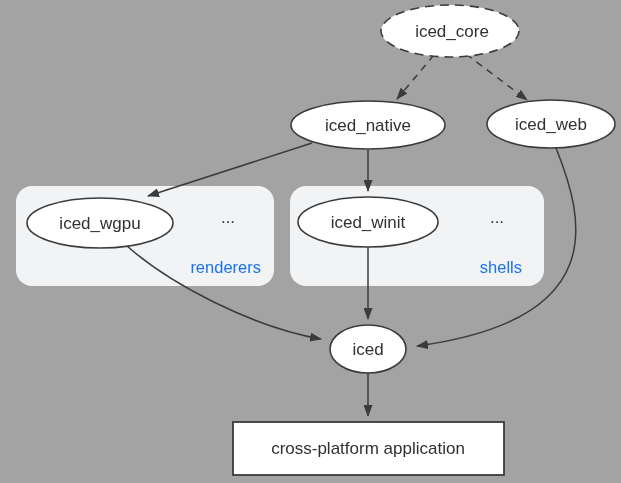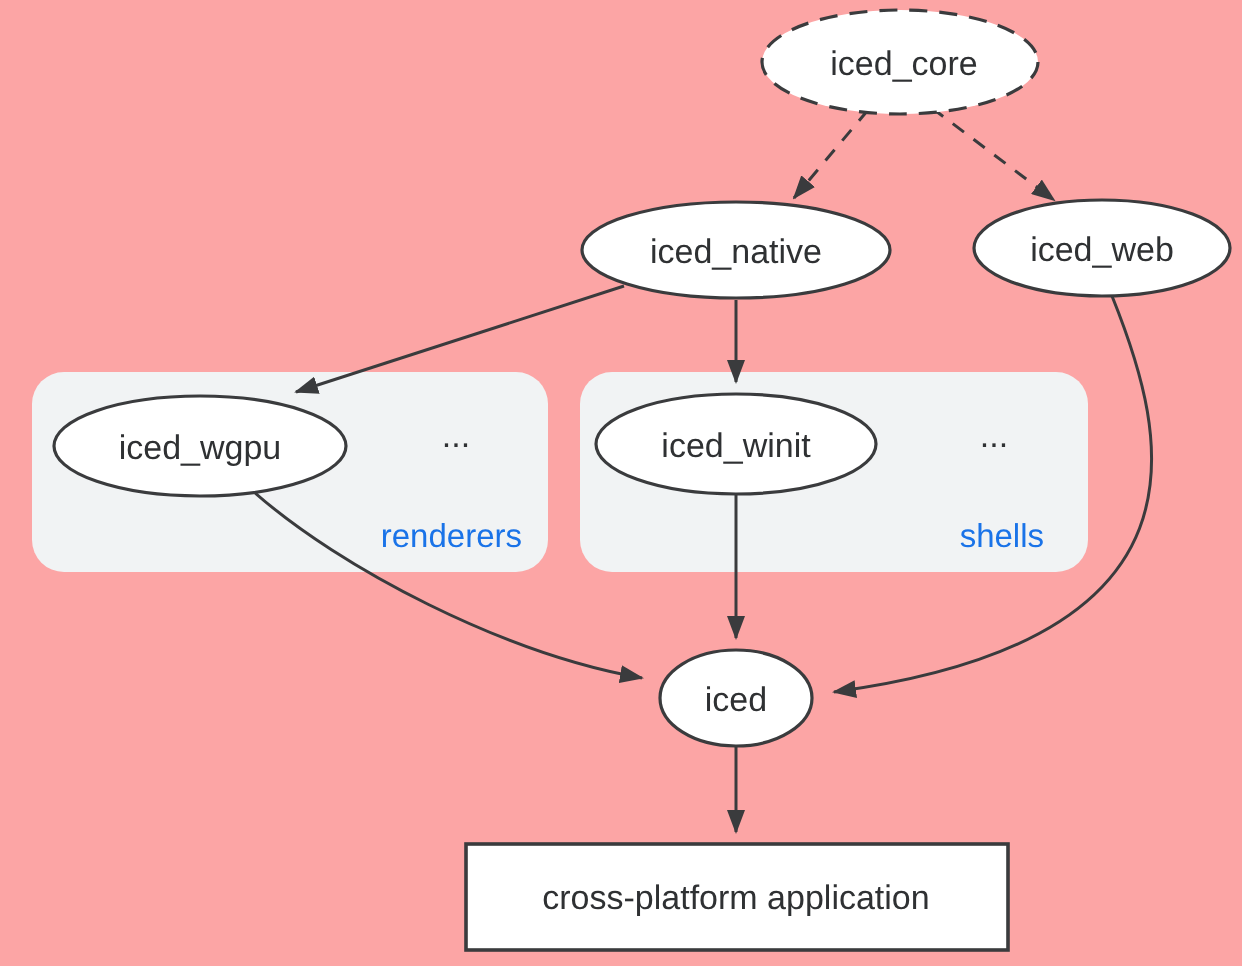--- a/index.html
+++ b/index.html
@@ -5,21 +5,21 @@
   html, body {
     margin: 0;
     padding: 0;
     background: #ffffff;
     font-family: "Liberation Sans", sans-serif;
   }
   .canvas {
     width: 621px;
     height: 483px;
     position: relative;
-    background: #fca5a5;
+    background: #a3a3a3;
   }
   svg { display: block; }
   .node-ellipse {
     fill: #ffffff;
     stroke: #3a3b3d;
     stroke-width: 1.6;
   }
   .node-ellipse.dashed {
     stroke-dasharray: 9 6;
   }

